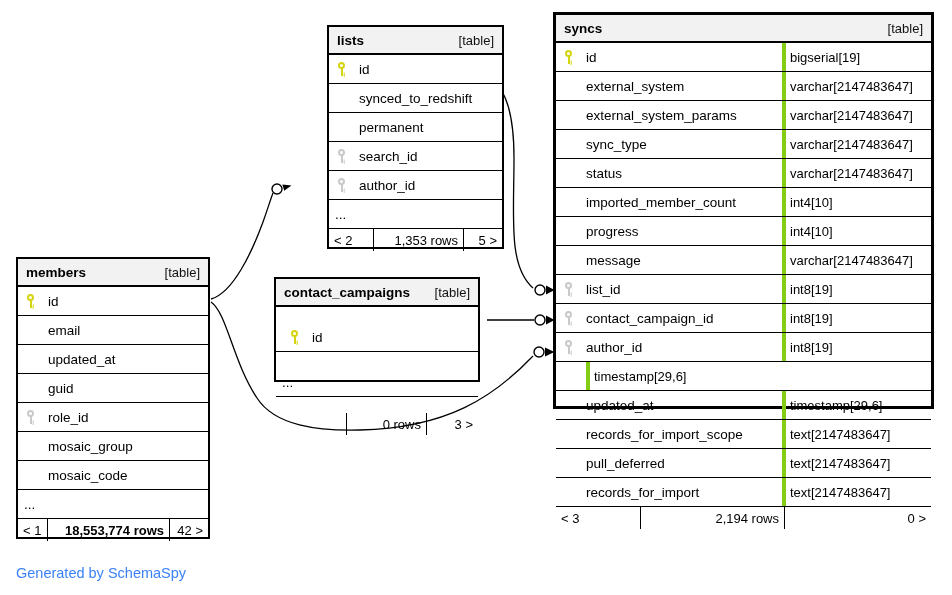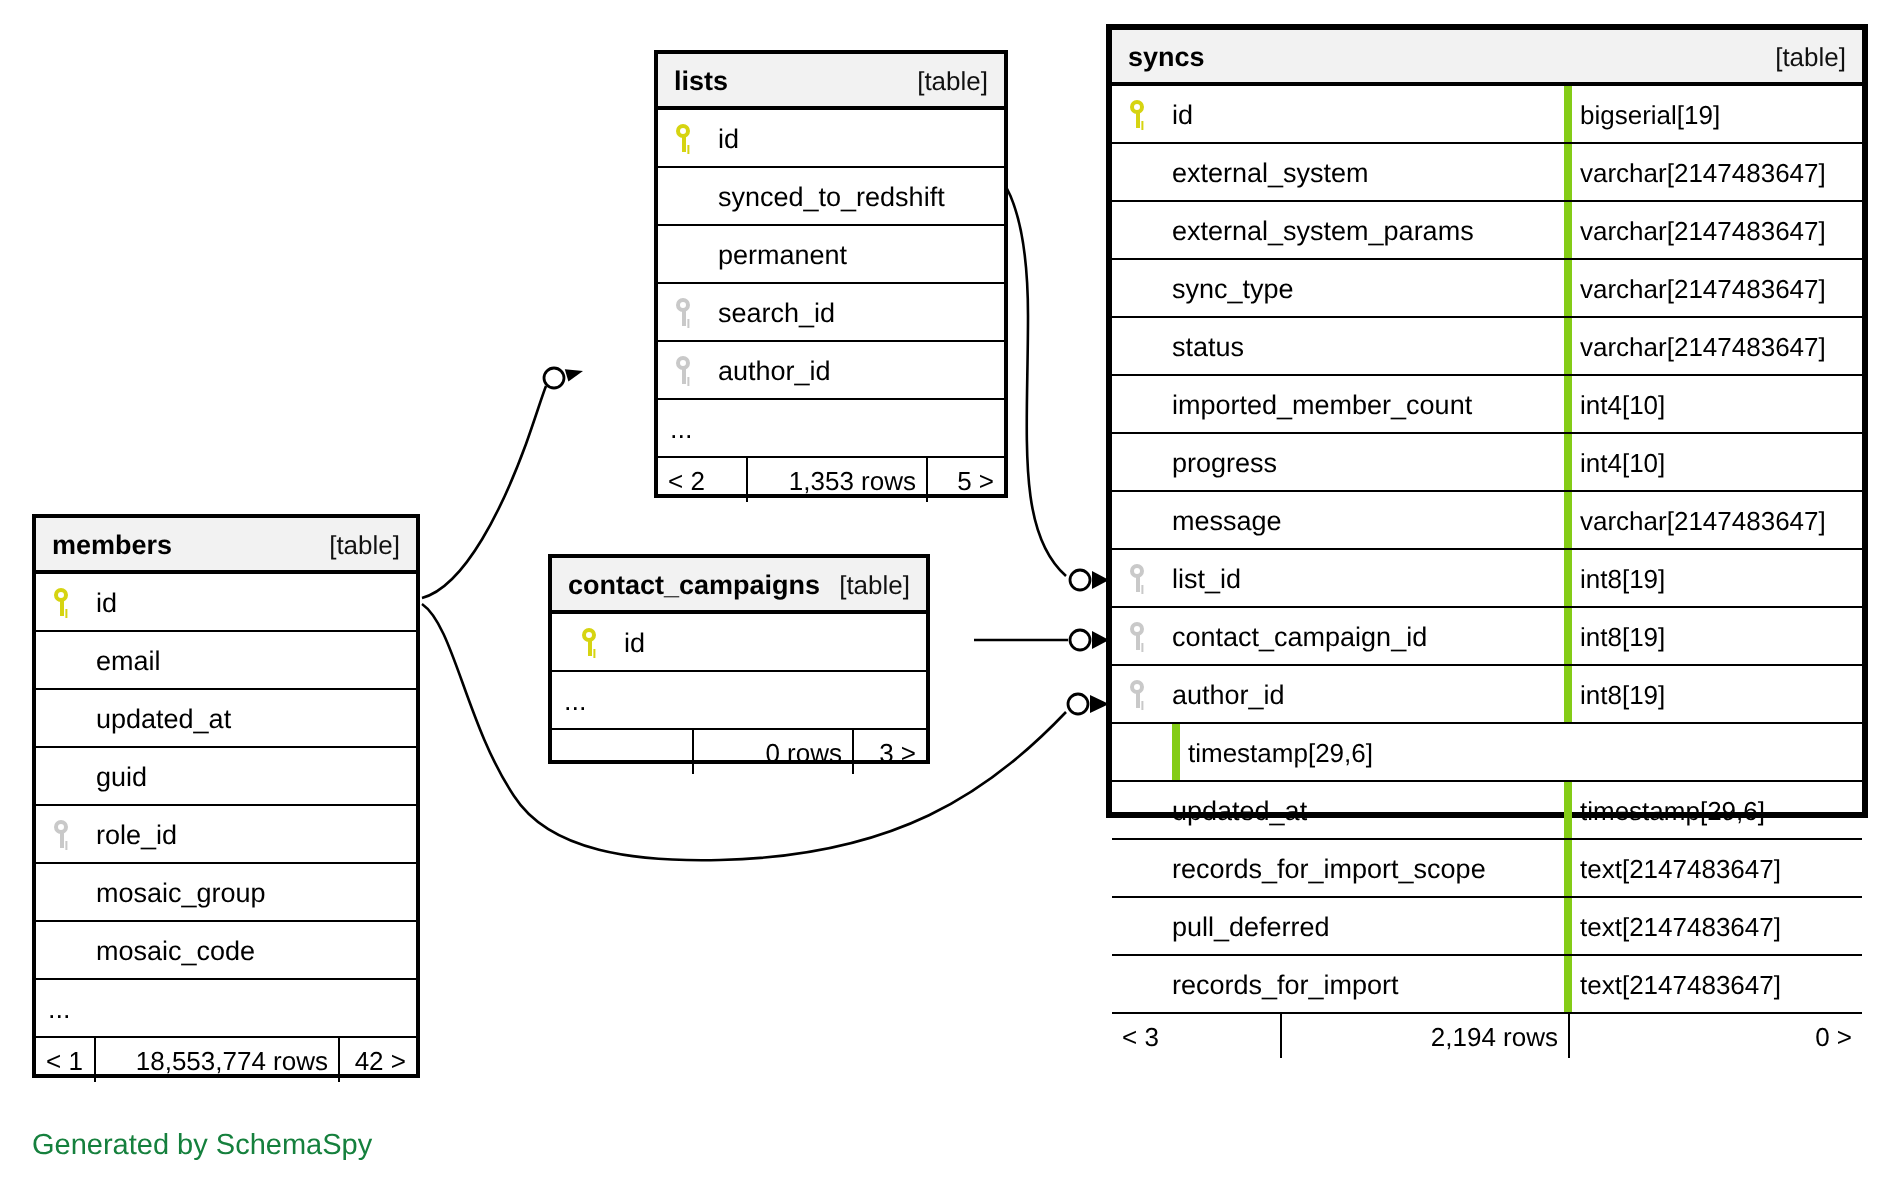--- a/index.html
+++ b/index.html
@@ -49,27 +49,27 @@
   .tfoot{display:flex;font-size:13px;flex:1 1 auto;min-height:22px;}
   .tfoot .fc{
     display:flex;align-items:center;padding:0 5px;box-sizing:border-box;white-space:nowrap;
   }
   .fc-left{justify-content:flex-start;border-right:1px solid #000;}
   .fc-mid{justify-content:flex-end;border-right:1px solid #000;}
   .fc-right{justify-content:flex-end;flex:1;}
   
   #t-lists{left:291px;top:25px;width:177px;height:224px;margin-left:36px;}
   #t-members{left:16px;top:257px;width:194px;height:282px;}
-  #t-cc{left:274px;top:277px;width:191px;height:105px;}
+  #t-cc{left:274px;top:277px;width:206px;height:105px;gap:16px;}
   #t-syncs{left:553px;top:12px;width:381px;height:397px;}
   #t-lists .row,#t-members .row{height:29px;}
   #t-cc .row{height:29px;}
   #rel-overlay{position:absolute;left:0;top:0;pointer-events:none;}
   #credit{
-    position:absolute;left:16px;top:565px;font-size:14.5px;color:#15803d;
+    position:absolute;left:16px;top:565px;font-size:14.5px;color:#3b82f6;
   }
 </style>
 </head>
 <body>
 
 <svg id="rel-overlay" width="952" height="595" viewBox="0 0 952 595">
   <g fill="none" stroke="#000" stroke-width="1.3">
     <path d="M 468 68 C 506 74 514 112 514 158 C 514 218 508 266 533 288"></path>
     <path d="M 487 320 L 534 320"></path>
     <path d="M 211 299 C 233 293 252 252 263 222 C 268 208 271 198 273 193"></path>
@@ -155,21 +155,21 @@
   <div class="row" data-key="none">
     <span class="key"></span>
     <span class="cname">mosaic_code</span>
   </div>
   <div class="row short" data-key="ellipsis">
 
     <span class="cname">...</span>
   </div>
   <div class="tfoot">
     <span class="fc fc-left" style="width:30px;">&lt; 1</span>
-    <span class="fc fc-mid" style="width:122px;">18,553,774 rows</span>
+    <span class="fc fc-mid" style="width:122px;font-weight:bold;">18,553,774 rows</span>
     <span class="fc fc-right">42 &gt;</span>
   </div>
 </div>
 
 <div class="tbl" id="t-cc">
   <div class="thead">
     <span class="title">contact_campaigns</span>
     <span class="tag">[table]</span>
   </div>
   <div class="row" data-key="pk">

